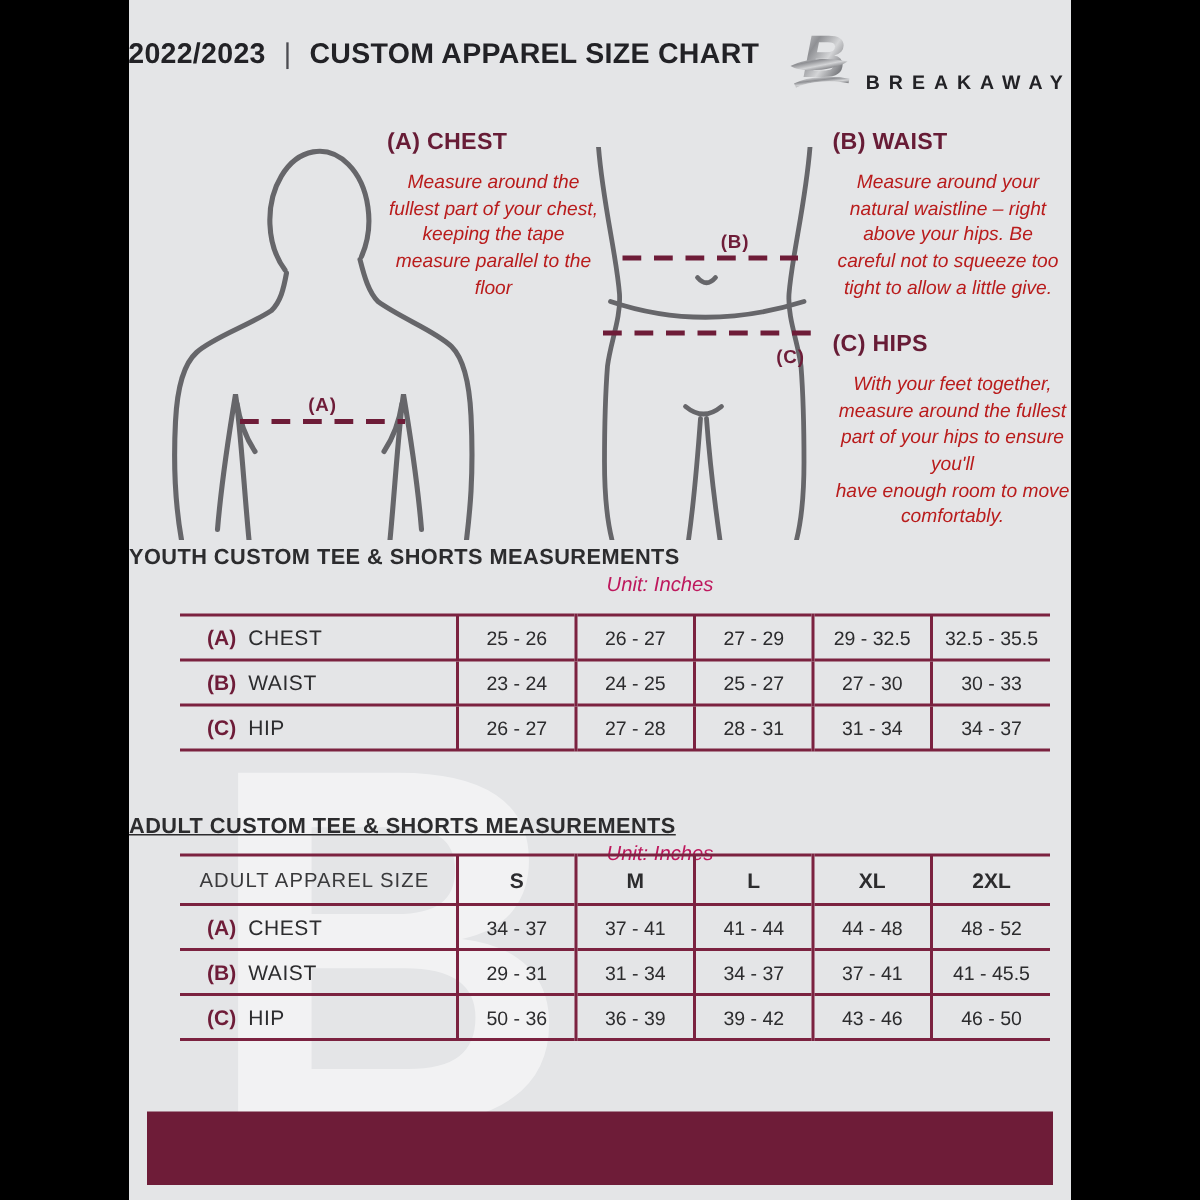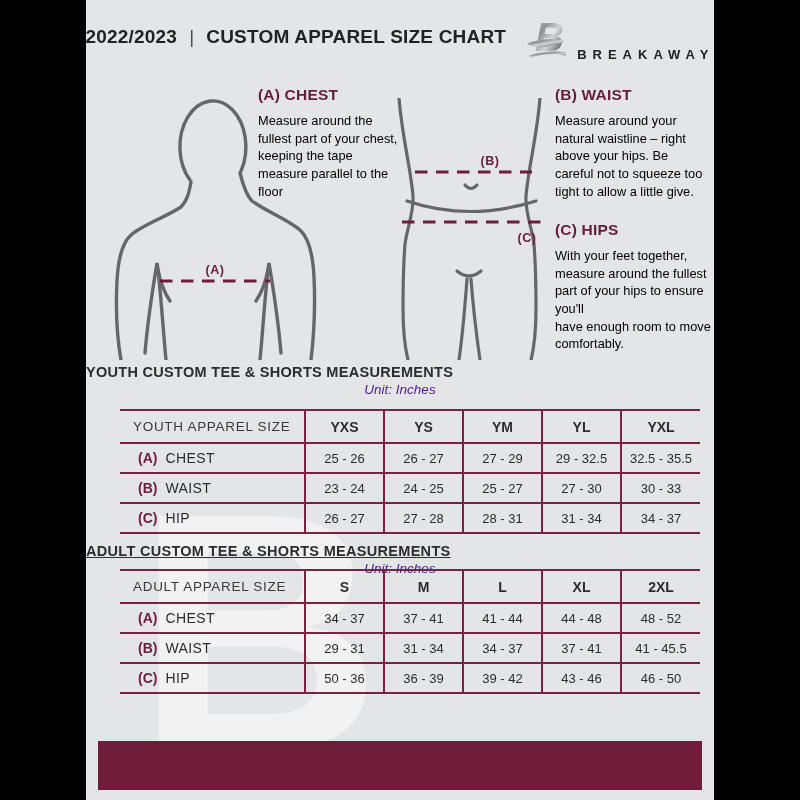--- a/index.html
+++ b/index.html
@@ -23,29 +23,29 @@
     font-weight:bold; font-size:19px; color:#222226; letter-spacing:0.2px; white-space:nowrap; }
   .hdr-sep { font-weight:normal; color:#4c4c52; font-size:19px; padding:0 1px; }
   .brand { display:flex; align-items:center; gap:9px; }
   .brand-name { font-weight:bold; font-size:13px; letter-spacing:6px; color:#222226;margin-top:34px; }
   
   .fig { position:absolute; z-index:1; }
   .fig-left  { left:24px;  top:85px; }
   .fig-right { left:302px; top:98px; }
   .desc { position:absolute; z-index:2; }
   .desc h3 { margin:0 0 8px 0; font-size:15.5px; font-weight:bold; color:#671c36; letter-spacing:0.2px; }
-  .desc p  { margin:0; font-size:12.8px; color:#000000; line-height:1.38; white-space:pre-line; }
+  .desc p  { margin:0; font-size:12.8px; font-style:italic; color:#b91c1c; line-height:1.38; white-space:pre-line;text-align:center; }
   .desc-a { left:172px; top:86px;  width:142px; }
   .desc-b { left:469px; top:86px;  width:154px; }
   .desc-c { left:469px; top:221px; width:160px; }
   
   .tbl-title { position:absolute; left:0; width:100%; z-index:2;
     font-weight:bold; font-size:14.5px; color:#2c2c2e; letter-spacing:0.3px; }
   .tbl-unit  { position:absolute; left:0; width:100%; text-align:center; z-index:2;
-    font-style:italic; font-size:13.5px; color:#4c1d95; }
+    font-style:italic; font-size:13.5px; color:#be185d;padding-left:40px; }
   .t-youth-title { top:364px; } .t-youth-unit { top:382px; }
   .t-adult-title { top:543px;text-decoration:underline; } .t-adult-unit { top:561px; }
   table.size { position:absolute; left:34px; width:580px; z-index:2;
     border-collapse:collapse; table-layout:fixed;
     border-top:2px solid #7b2240; }
   table.size tr { border-bottom:2px solid #7b2240; }
   table.size th, table.size td { border-left:2px solid #7b2240; padding:0; }
   table.size tr > :first-child { border-left:none; }
   .t-youth { top:409px; } .t-adult { top:569px; }
   table.size th { height:31px; font-size:14px; font-weight:bold; color:#2c2c2e; text-align:center; }
@@ -140,28 +140,20 @@
   <table class="size t-youth">
     <colgroup>
         <col style="width:185px">
         <col style="width:79px">
         <col style="width:79px">
         <col style="width:79px">
         <col style="width:79px">
         <col style="width:79px">
       </colgroup>
     <tbody>
-        <tr>
-      <th class="lbl">YOUTH APPAREL SIZE</th>
-      <th>YXS</th>
-      <th>YS</th>
-      <th>YM</th>
-      <th>YL</th>
-      <th>YXL</th>
-    </tr>
     <tr>
       <td class="lbl"><span class="pfx">(A)</span><span class="rname">CHEST</span></td>
       <td>25 - 26</td>
       <td>26 - 27</td>
       <td>27 - 29</td>
       <td>29 - 32.5</td>
       <td>32.5 - 35.5</td>
     </tr>
     <tr>
       <td class="lbl"><span class="pfx">(B)</span><span class="rname">WAIST</span></td>

